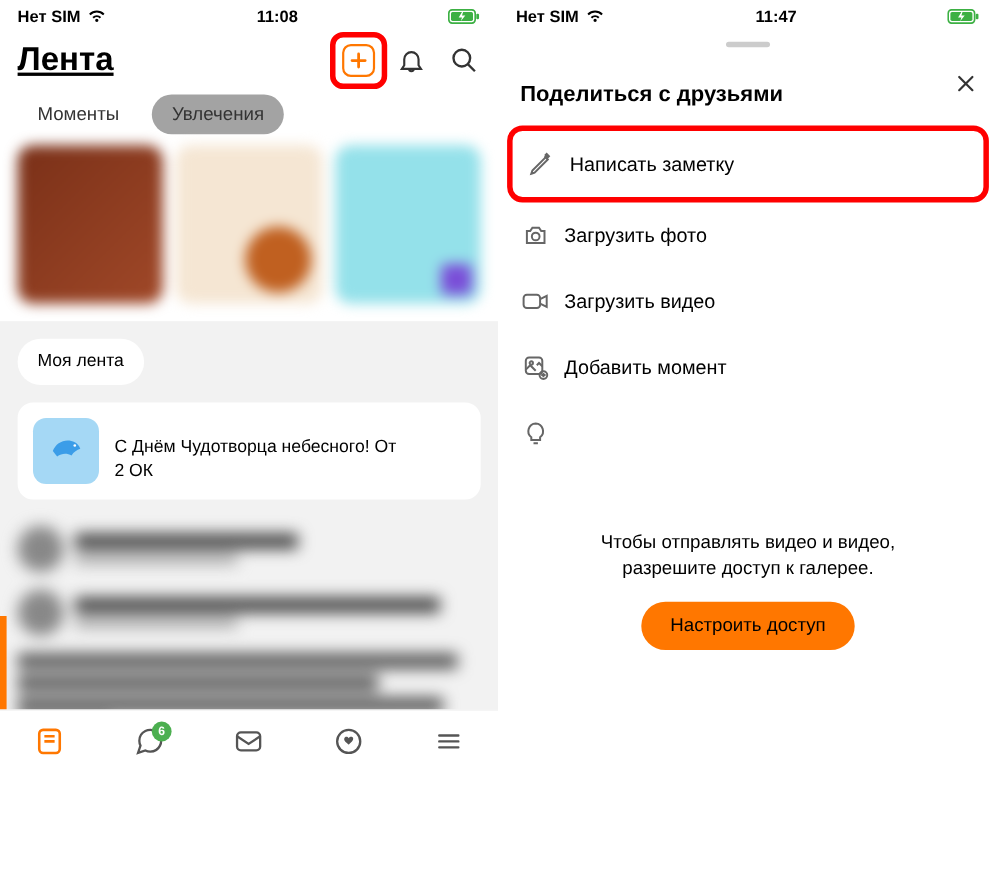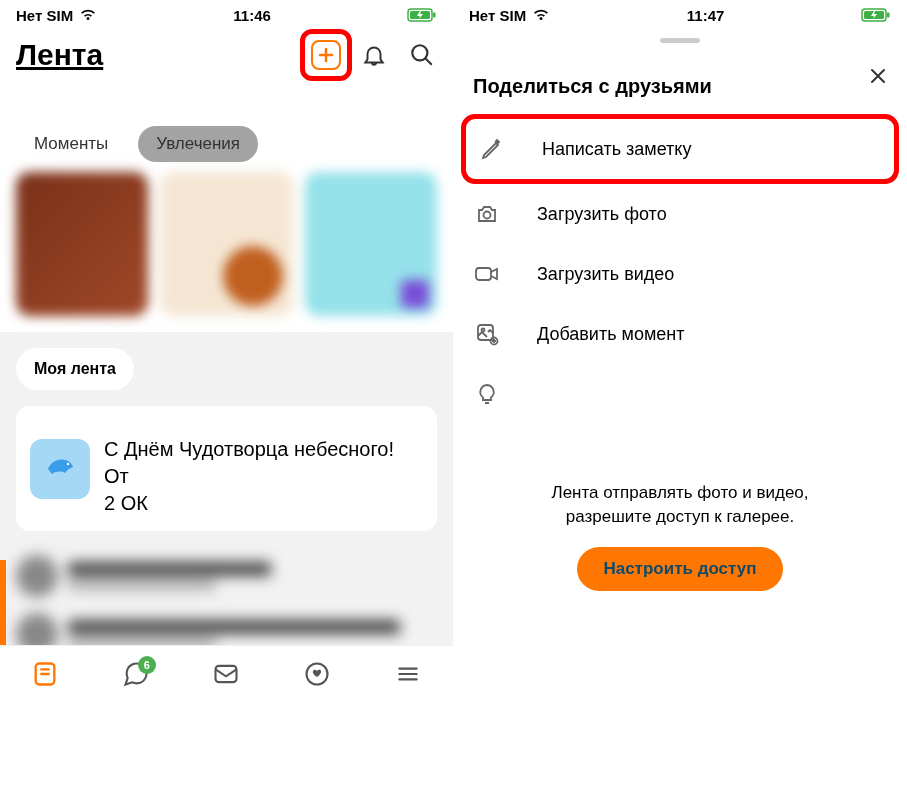--- a/index.html
+++ b/index.html
@@ -15,41 +15,41 @@
 
 
 .header { display: flex; align-items: center; justify-content: space-between; padding: 8px 16px 4px; }
 .header-title { font-size: 30px; font-weight: 800; text-decoration: underline; }
 .header-icons { display: flex; align-items: center; gap: 18px; }
 .icon-btn { width: 30px; height: 30px; display: flex; align-items: center; justify-content: center; }
 .add-highlight { border: 5px solid #f00; border-radius: 12px; padding: 6px; margin: -11px; }
 .add-btn { width: 30px; height: 30px; border: 2.5px solid #ff7700; border-radius: 8px; display: flex; align-items: center; justify-content: center; color: #ff7700; font-size: 20px; font-weight: 700; }
 
 .tabs { display: flex; gap: 12px; padding: 10px 16px; align-items: center; }
-.tab { font-size: 17px; padding: 8px 18px; border-radius: 20px; color: #333; margin-top: 40px; }
+.tab { font-size: 17px; padding: 8px 18px; border-radius: 20px; color: #333; }
 .tab.active { background: #a3a3a3; }
 
 .cards { display: flex; gap: 12px; padding: 0 16px 16px; height: 160px; filter: blur(6px); }
 .card { flex: 1; border-radius: 14px; }
 .card1 { background: linear-gradient(135deg, #7a3018, #a04828); }
 .card2 { background: #f5e6d3; position: relative; }
 .card2::after { content: ""; position: absolute; bottom: 10px; right: 10px; width: 60px; height: 60px; background: #c06020; border-radius: 50%; }
 .card3 { background: #94e1ea; position: relative; }
 .card3::after { content: ""; position: absolute; bottom: 8px; right: 8px; width: 28px; height: 28px; background: #7a4dd8; border-radius: 5px; }
 
 .content-bg { background: #f2f2f2; padding: 16px 0 0; }
 .chips { display: flex; gap: 14px; padding: 0 16px 16px; align-items: center; }
-.chip { background: #fff; border-radius: 22px; padding: 12px 18px; font-size: 16px; font-weight: 700; display: flex; align-items: center; gap: 8px; }
+.chip { background: #fff; border-radius: 22px; padding: 12px 18px; font-size: 16px; font-weight: 400; display: flex; align-items: center; gap: 8px; }
 .sparkle { width: 22px; height: 22px; }
 .sparkle svg { display: block; }
 
 .promo { background: #fff; border-radius: 14px; margin: 0 16px 16px; padding: 14px; display: flex; align-items: center; gap: 14px; }
 .promo-icon { width: 60px; height: 60px; background: #a5d8f5; border-radius: 12px; display: flex; align-items: center; justify-content: center; }
 .promo-icon svg { width: 40px; height: 40px; }
-.promo-text { font-size: 20px; line-height: 1.35; flex: 1; margin-top: 16px; }
+.promo-text { font-size: 16px; line-height: 1.35; flex: 1; margin-top: 16px; }
 
 .feed { padding: 0 16px; filter: blur(7px); }
 .feed-item { display: flex; gap: 10px; align-items: center; padding: 8px 0; }
 .avatar { width: 42px; height: 42px; border-radius: 50%; background: #888; }
 .feed-text { flex: 1; }
 .ft-line { height: 14px; background: #444; border-radius: 3px; margin-bottom: 4px; }
 .ft-sub { height: 10px; width: 40%; background: #aaa; border-radius: 3px; }
 .feed-body { margin-top: 8px; }
 .fb-line { height: 14px; background: #555; border-radius: 3px; margin-bottom: 6px; }
 .orange-bar { position: absolute; left: 0; top: 560px; width: 6px; height: 180px; background: #ff7700; }
@@ -58,43 +58,43 @@
 .nav-item { width: 44px; height: 44px; display: flex; align-items: center; justify-content: center; position: relative; }
 .nav-badge { position: absolute; top: 4px; right: 2px; background: #4caf50; color: #fff; font-size: 11px; font-weight: 700; min-width: 18px; height: 18px; border-radius: 9px; display: flex; align-items: center; justify-content: center; padding: 0 4px; }
 
 
 .sheet-handle { width: 40px; height: 5px; background: #ccc; border-radius: 3px; margin: 8px auto 4px; }
 .sheet-header { display: flex; align-items: center; justify-content: space-between; padding: 12px 20px; }
 .sheet-title { font-size: 20px; font-weight: 700; margin-top: 16px; }
 .close-btn { font-size: 18px; color: #333; }
 
 .options { padding: 4px 14px; }
-.option { display: flex; align-items: center; gap: 36px; padding: 16px 6px; font-size: 18px; }
+.option { display: flex; align-items: center; gap: 12px; padding: 16px 6px; font-size: 18px; }
 .option-highlight { border: 5px solid #f00; border-radius: 14px; margin: 0 -6px; padding: 16px 12px; }
 .option-icon { width: 28px; height: 28px; display: flex; align-items: center; justify-content: center; color: #666; }
 .option-icon svg { display: block; }
 
 .permission { position: absolute; bottom: 110px; left: 0; right: 0; text-align: center; padding: 0 40px; }
 .perm-text { font-size: 17px; line-height: 1.4; margin-bottom: 18px; }
-.perm-btn { display: inline-block; background: #ff7700; color: #0c4a6e; padding: 12px 26px; border-radius: 24px; font-size: 17px; font-weight: 700; }
+.perm-btn { display: inline-block; background: #ff7700; color: #000000; padding: 12px 26px; border-radius: 24px; font-size: 17px; font-weight: 400; }
 </style>
 </head>
 <body>
 
 <div class="phone">
   <div class="status-bar">
     <div class="status-left">
       <span>Нет SIM</span>
       <span class="wifi-icon">
         <svg width="18" height="14" viewBox="0 0 18 14">
             <path d="M9 12a1.5 1.5 0 100-3 1.5 1.5 0 000 3zM5 7.5a6 6 0 018 0l-1.3 1.3a4 4 0 00-5.4 0L5 7.5zM2 4.5a10 10 0 0114 0L14.7 5.8a8 8 0 00-11.4 0L2 4.5z" fill="#000"></path>
           </svg>
       </span>
     </div>
-    <span>11:46</span>
+    <span>11:08</span>
     <div class="status-right">
       <span class="battery-icon">
         <svg width="30" height="14" viewBox="0 0 30 14">
             <rect x="1" y="1" width="24" height="12" rx="3" fill="none" stroke="#3cb043" stroke-width="1.5"></rect>
             <rect x="3" y="3" width="20" height="8" rx="1.5" fill="#3cb043"></rect>
             <rect x="26" y="4.5" width="2.5" height="5" rx="1" fill="#3cb043"></rect>
             <path d="M13 3l-3 5h3l-1 3 4-5h-3l1-3z" fill="#fff"></path>
           </svg>
       </span>
     </div>
@@ -289,18 +289,18 @@
       <div class="option-icon">
         <svg width="24" height="24" viewBox="0 0 24 24" fill="none" stroke="#666" stroke-width="1.8">
             <path d="M9 18h6M10 21h4M12 3a7 7 0 00-4 12.5V18h8v-2.5A7 7 0 0012 3z"></path>
           </svg>
       </div>
     </div>
   </div>
 
   <div class="permission">
     <div class="perm-text">
-      <span>Лента отправлять фото и видео,</span><br>
+      <span>Чтобы отправлять видео и видео,</span><br>
       <span>разрешите доступ к галерее.</span>
     </div>
     <div class="perm-btn">Настроить доступ</div>
   </div>
 </div>
 
 </body></html>

